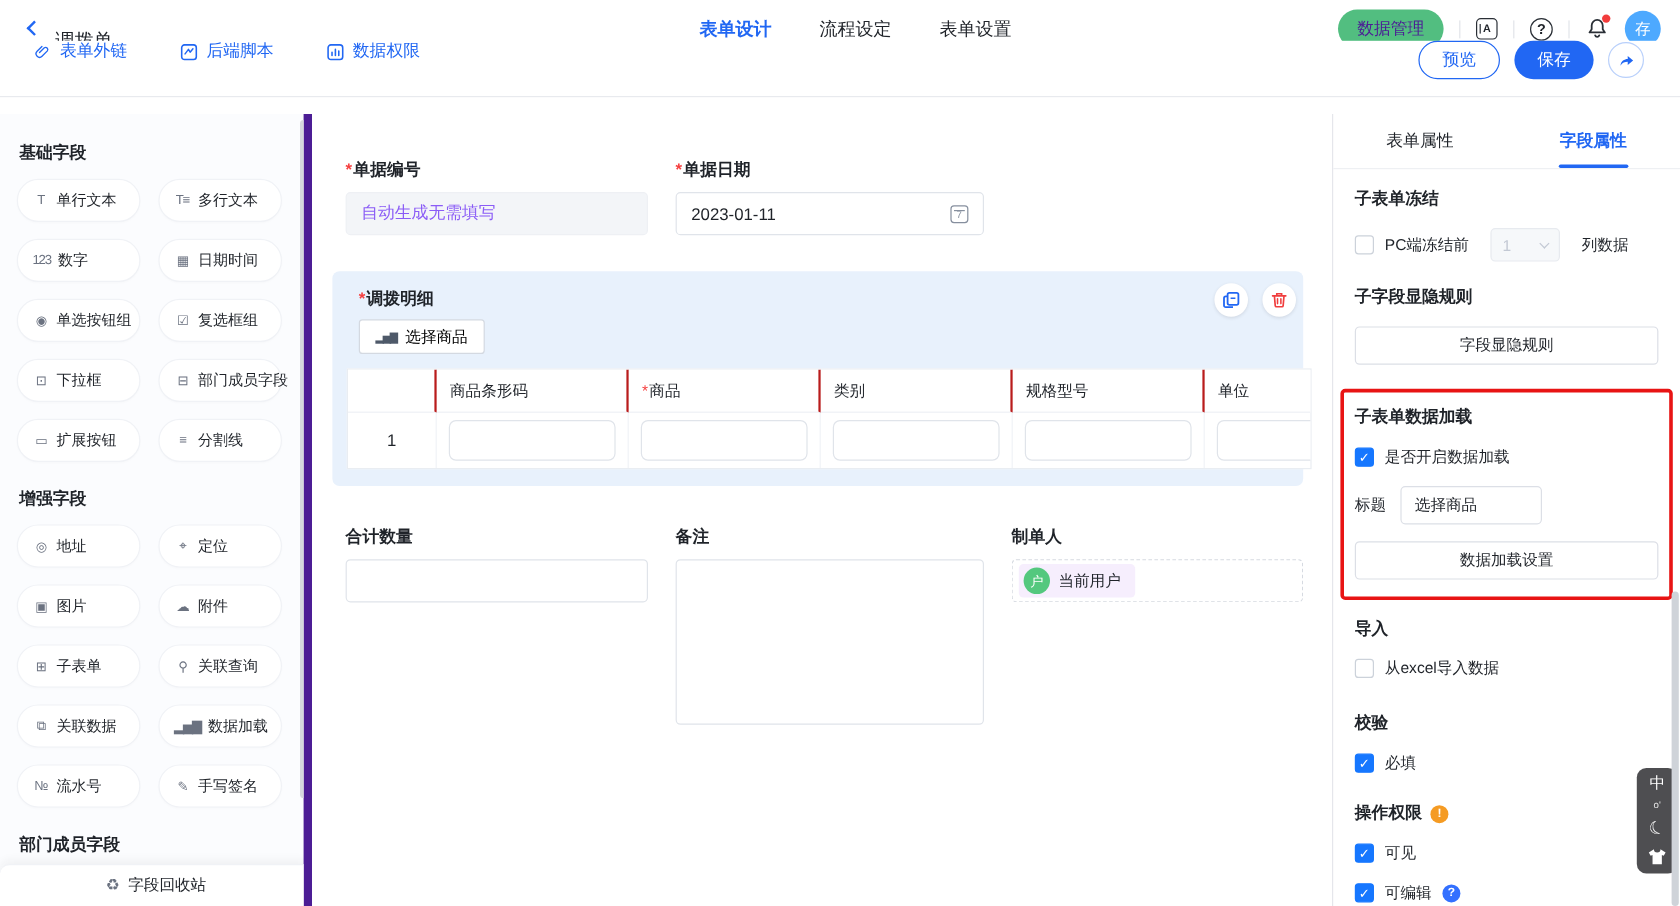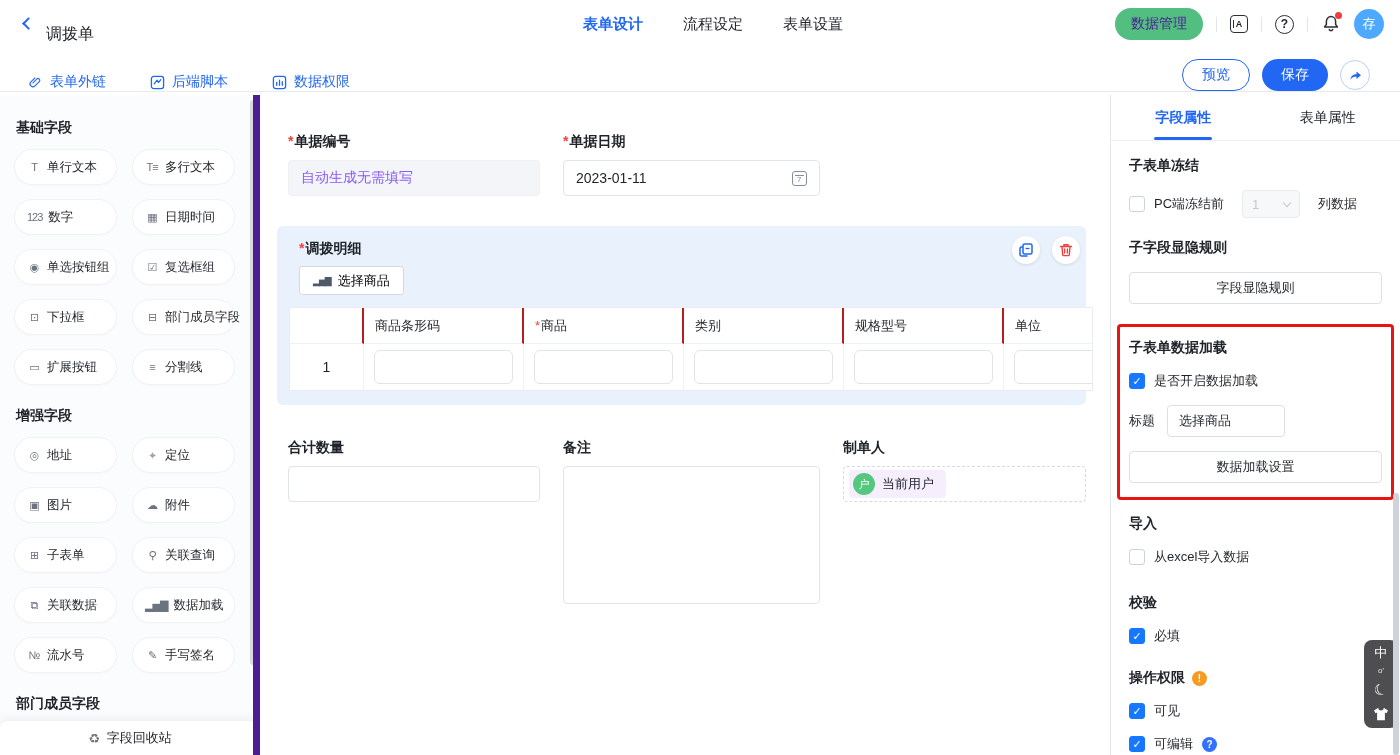--- a/index.html
+++ b/index.html
@@ -16,21 +16,21 @@
   .top-right{position:absolute;right:16px;top:0;height:48px;display:flex;align-items:center;gap:13px}
   .pill-green{background:#52be80;color:#4c1d95;border:none;border-radius:16px;padding:7px 16px;font-size:14px;cursor:pointer}
   .vdiv{width:1px;height:15px;background:#e2e4e9}
   .icon-book{width:18px;height:18px;border:1.6px solid #2a2f36;border-radius:4px;position:relative;display:flex;align-items:center;justify-content:center;font-size:9px;font-weight:700;cursor:pointer}
   .icon-book::before{content:"";position:absolute;left:2px;top:4px;bottom:4px;border-left:1.6px solid #2a2f36}
   .icon-helptop{width:19px;height:19px;border:1.6px solid #2a2f36;border-radius:50%;display:flex;align-items:center;justify-content:center;font-size:12px;font-weight:700;cursor:pointer}
   .bellwrap{position:relative;cursor:pointer;display:flex}
   .red-dot{position:absolute;right:-1px;top:-2px;width:7px;height:7px;border-radius:50%;background:#f23c3c}
   .avatar{width:30px;height:30px;border-radius:50%;background:#4da9ff;color:#fff;font-size:13px;display:flex;align-items:center;justify-content:center;cursor:pointer}
   
-  .toolbar{position:absolute;left:0;top:45px;width:1400px;height:47px;border-bottom:1px solid #e8eaee;background:#fff;display:flex;align-items:flex-end;padding:0 28px;z-index:5}
+  .toolbar{position:absolute;left:0;top:34px;width:1400px;height:47px;border-bottom:1px solid #e8eaee;background:#fff;display:flex;align-items:flex-start;padding:0 28px;z-index:5}
   .tlink{display:flex;align-items:center;gap:7px;color:#2167f3;font-size:14px;margin-right:44px;cursor:pointer}
   .toolbar-right{position:absolute;right:30px;display:flex;align-items:center;gap:12px}
   .btn-preview{background:#fff;border:1px solid #2167f3;color:#2167f3;border-radius:16px;padding:6px 19px;font-size:14px;cursor:pointer}
   .btn-save{background:#2167f3;border:none;color:#fff;border-radius:16px;padding:7px 19px;font-size:14px;cursor:pointer}
   .btn-share{width:30px;height:30px;border-radius:50%;border:1px solid #b9d0fb;background:#fff;display:flex;align-items:center;justify-content:center;cursor:pointer}
   
   .sidebar{position:absolute;left:0;top:95px;bottom:0;width:260px;background:#fbfcfe;border-right:7px solid #4c1d95;overflow:hidden}
   .side-inner{padding:20px 12px 0 14px}
   .side-title{font-size:14px;font-weight:700;margin:4px 0 12px 2px}
   .side-grid{display:grid;grid-template-columns:103px 103px;gap:14px 15px;margin-bottom:22px}
@@ -359,22 +359,22 @@
           <span class="tag-av">户</span>
           <span>当前用户</span>
         </span>
       </div>
     </div>
   </div>
 </main>
 
 <aside class="panel">
   <div class="ptabs">
+    <span class="ptab">表单属性</span>
     <span class="ptab active">字段属性</span>
-    <span class="ptab">表单属性</span>
   </div>
   <div class="pbody">
     <div class="ptitle">子表单冻结</div>
     <div class="cbrow">
       <span class="cb"></span>
       <span>PC端冻结前</span>
       <span class="mini-select">
         <span>1</span>
         <span class="caret"></span>
       </span>

